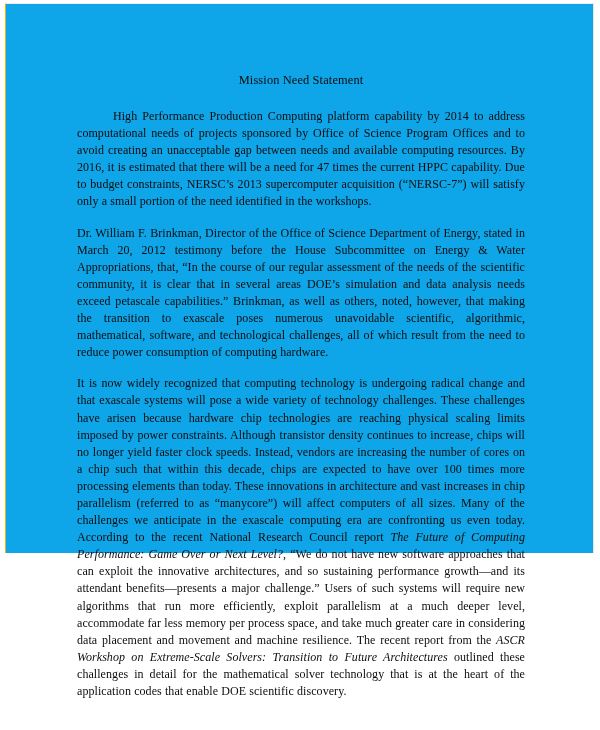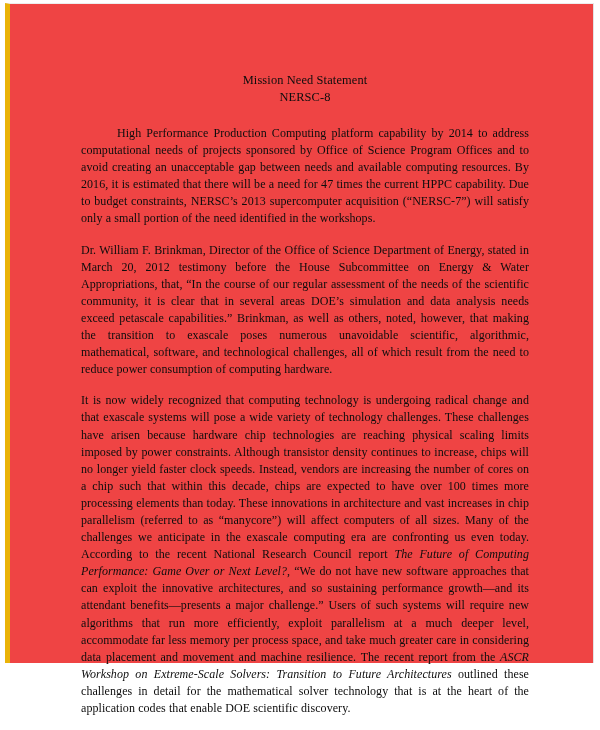--- a/index.html
+++ b/index.html
@@ -11,26 +11,26 @@
     width: 600px;
     height: 730px;
     overflow: hidden;
     font-family: "Liberation Serif", "DejaVu Serif", serif;
     color: #0d0d0d;
   }
 
   .page {
     position: relative;
     width: 589px;
-    height: 660px;
+    height: 550px;
     margin: 3px 0 0 5px;
-    background: #ef4444;
+    background: #0ea5e9;
     border-right: 1px solid #e3e3e3;
     border-top: 1px solid #ededed;
-    border-left: 5px solid #eab308;
+    border-left: 1px solid #eab308;
     box-sizing: border-box;
   }
 
   .content {
     position: absolute;
     left: 71px;
     top: 68px;
     width: 448px;
   }
 
@@ -72,21 +72,20 @@
 </style>
 </head>
 <body>
 
 <div class="page">
 
   <div class="content">
 
     <div class="doc-title">
       <span>Mission Need Statement</span>
-      <span class="line2">NERSC-8</span>
     </div>
 
     <div class="body-text">
 
       <p class="para indent">High Performance Production Computing platform capability by 2014 to address computational needs of projects sponsored by Office of Science Program Offices and to avoid creating an unacceptable gap between needs and available computing resources.  By 2016, it is estimated that there will be a need for 47 times the current HPPC capability.  Due to budget constraints, NERSC’s 2013 supercomputer acquisition (“NERSC-7”) will satisfy only a small portion of the need identified in the workshops.</p>
 
       <p class="para">Dr. William F. Brinkman, Director of the Office of Science Department of Energy, stated in March 20, 2012 testimony before the House Subcommittee on Energy &amp; Water Appropriations, that, “In the course of our regular assessment of the needs of the scientific community, it is clear that in several areas DOE’s simulation and data analysis needs exceed petascale capabilities.” Brinkman, as well as others, noted, however, that making the transition to exascale poses numerous unavoidable scientific, algorithmic, mathematical, software, and technological challenges, all of which result from the need to reduce power consumption of computing hardware.</p>
 
       <p class="para last">
         <span>It is now widely recognized that computing technology is undergoing radical change and that exascale systems will pose a wide variety of technology challenges.  These challenges have arisen because hardware chip technologies are reaching physical scaling limits imposed by power constraints.  Although transistor density continues to increase, chips will no longer yield faster clock speeds.  Instead, vendors are increasing the number of cores on a chip such that within this decade, chips are expected to have over 100 times more processing elements than today. These innovations in architecture and vast increases in chip parallelism (referred to as “manycore”) will affect computers of all sizes.  Many of the challenges we anticipate in the exascale computing era are confronting us even today.  According to the recent National Research Council report </span><i class="title-ref">The Future of Computing Performance:  Game Over or Next Level?</i><span>, “We do not have new software approaches that can exploit the innovative architectures, and so sustaining performance growth—and its attendant benefits—presents a major challenge.” Users of such systems will require new algorithms that run more efficiently, exploit parallelism at a much deeper level, accommodate far less memory per process space, and take much greater care in considering data placement and movement and machine resilience.  The recent report from the </span><i class="title-ref">ASCR Workshop on Extreme-Scale Solvers: Transition to Future Architectures</i><span> outlined these challenges in detail for the mathematical solver technology that is at the heart of the application codes that enable DOE scientific discovery.</span>

